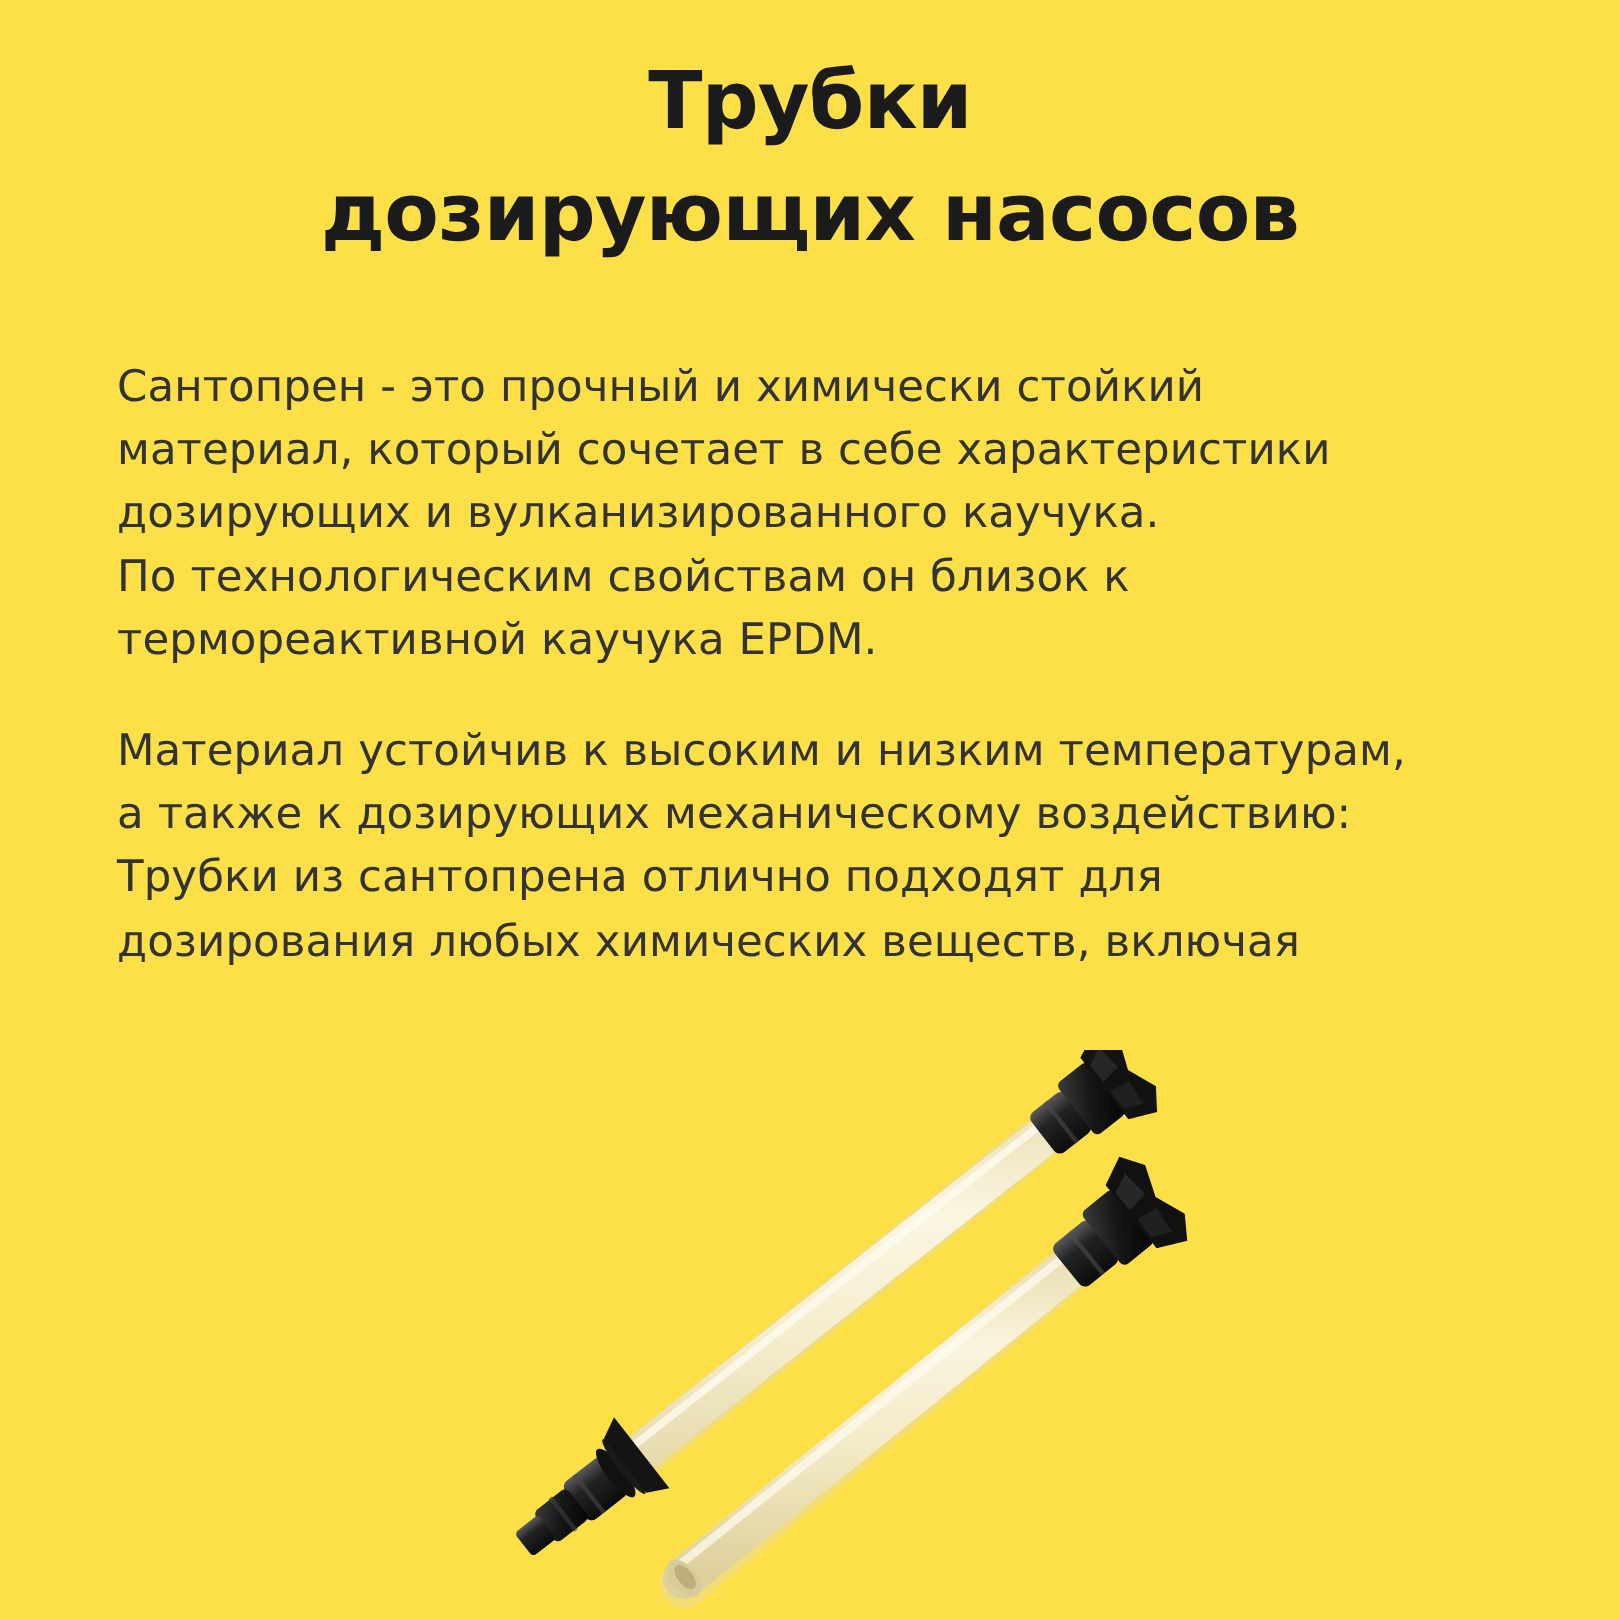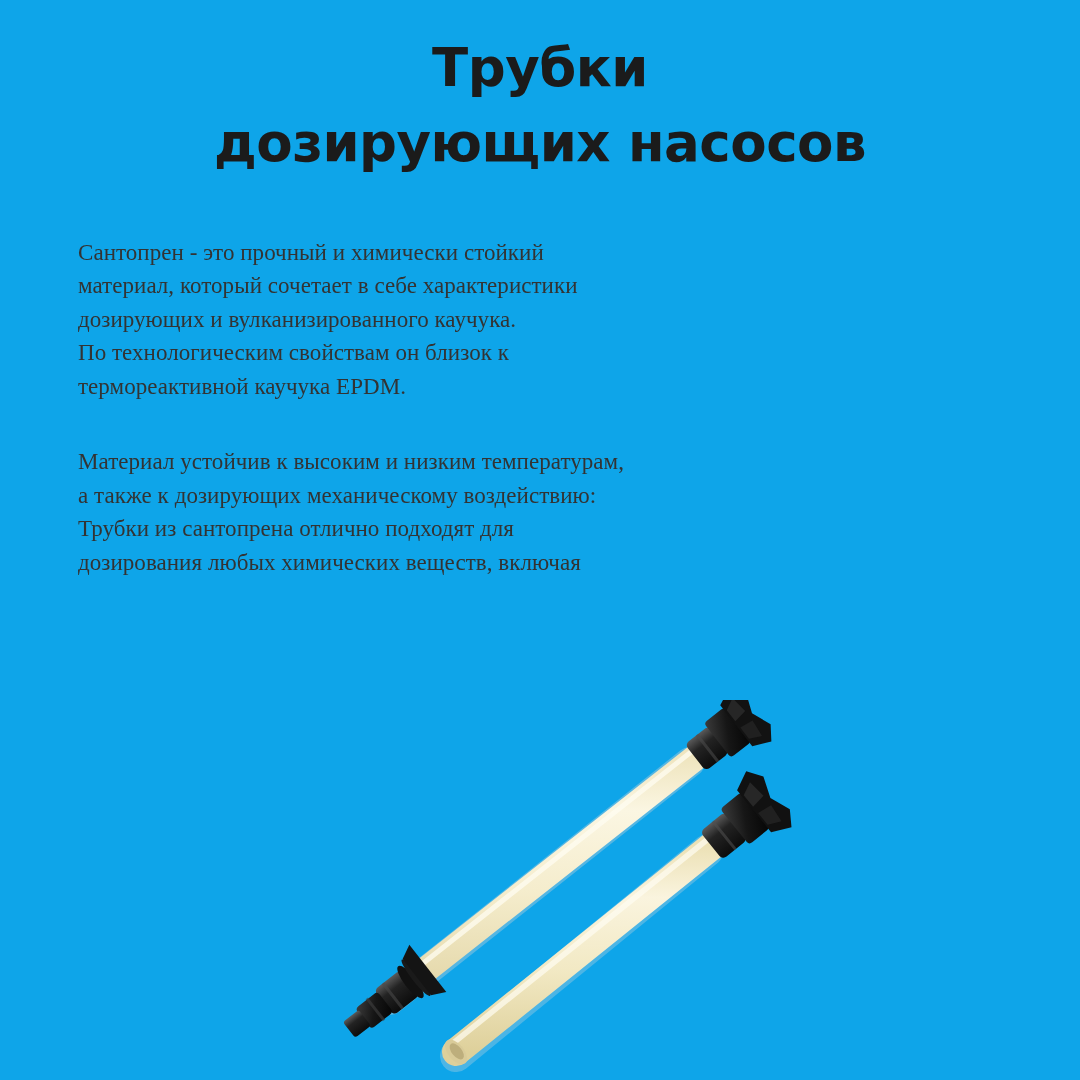--- a/index.html
+++ b/index.html
@@ -15,21 +15,21 @@
     font-family: "DejaVu Sans", "Liberation Sans", sans-serif;
     color: #2b2b2b;
     overflow: hidden;
     position: relative;
   }
 
   .page {
     position: relative;
     width: 1080px;
     height: 1080px;
-    background: #0ea5e9;
+    background: #fde047;
   }
 
   
   .title-block {
     position: absolute;
     left: 0;
     top: 30px;
     width: 1080px;
     text-align: center;
     font-weight: 700;
@@ -44,29 +44,28 @@
   }
 
   
   .body-block {
     position: absolute;
     left: 78px;
     top: 236px;
     width: 940px;
   }
   .para {
-    font-size: 23px;
+    font-size: 29px;
     line-height: 1.455;
     color: #333333;
     font-weight: 400;
     letter-spacing: 0.05px;
-    font-family: Liberation Serif, serif;
   }
   .para + .para {
-    margin-top: 42px;
+    margin-top: 32px;
   }
   .para .ln {
     display: block;
     white-space: nowrap;
   }
 
   
   .photo {
     position: absolute;
     left: 270px;

